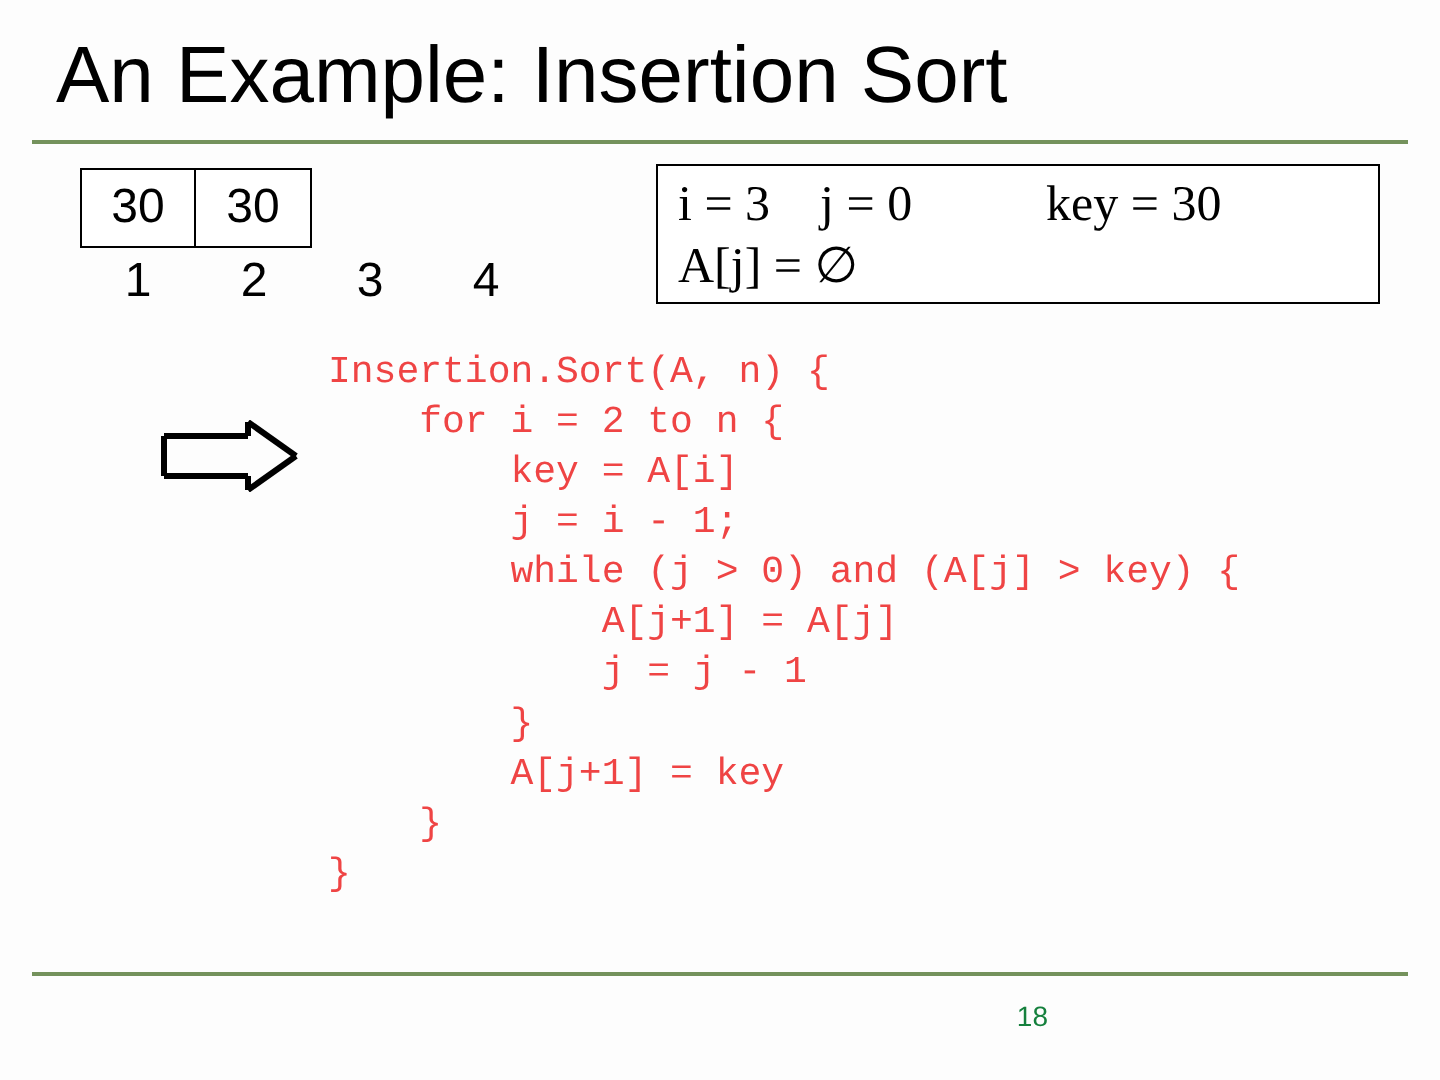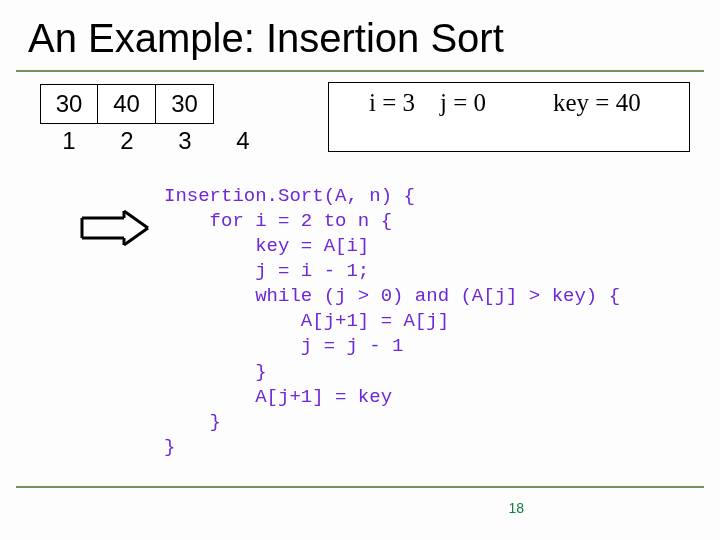--- a/index.html
+++ b/index.html
@@ -70,40 +70,40 @@
     left: 328px;
     width: 362px;
     height: 70px;
     border: 1.5px solid #000;
     padding: 4px 10px;
     font-family: "Times New Roman", Times, serif;
     font-size: 25px;
     line-height: 1.25;
     background: #fff;
   }
-  .status-line { display: flex; margin-left: 30px; }
+  .status-line { display: flex; }
   .status-col-a { width: 184px; }
   .status-col-b { flex: 1; }
   .arrow {
     position: absolute;
     top: 210px;
     left: 80px;
     width: 72px;
     height: 36px;
   }
   .arrow svg { width: 100%; height: 100%; }
   .code {
     position: absolute;
-    top: 184px;
+    top: 174px;
     left: 164px;
     font-family: "Courier New", Courier, monospace;
     font-size: 19px;
     line-height: 1.32;
     white-space: pre;
-    color: #6d28d9;
+    color: #ef4444;
   }
   .bottom-rule {
     position: absolute;
     bottom: 52px;
     left: 16px;
     width: 688px;
     height: 0;
     border-top: 2px solid #74925c;
   }
   .pagenum {
@@ -118,40 +118,40 @@
 <body>
 
 <div class="slide">
 
   <div class="title">An Example: Insertion Sort</div>
   <div class="title-rule"></div>
 
   <div class="array-wrap">
     <div class="array-row">
       <div class="cell">30</div>
-      <div class="cell">40</div>
       <div class="cell">30</div>
     </div>
     <div class="idx-row">
       <div class="idx">1</div>
       <div class="idx">2</div>
       <div class="idx">3</div>
       <div class="idx">4</div>
     </div>
   </div>
 
   <div class="status-box">
     <div class="status-line">
       <span class="status-col-a">
         <span>i = 3</span>&nbsp;&nbsp;&nbsp;
         <span>j = 0</span>
       </span>
-      <span class="status-col-b">key = 40</span>
+      <span class="status-col-b">key = 30</span>
     </div>
     <div class="status-line">
+      <span class="status-col-a">A[j] = ∅</span>
     </div>
   </div>
 
   <div class="arrow">
     <svg viewBox="0 0 72 36">
       <g fill="none" stroke="#000" stroke-width="3">
         <line x1="2" y1="8" x2="2" y2="28"></line>
         <line x1="2" y1="8" x2="44" y2="8"></line>
         <line x1="2" y1="28" x2="44" y2="28"></line>
         <line x1="44" y1="1" x2="44" y2="8"></line>

